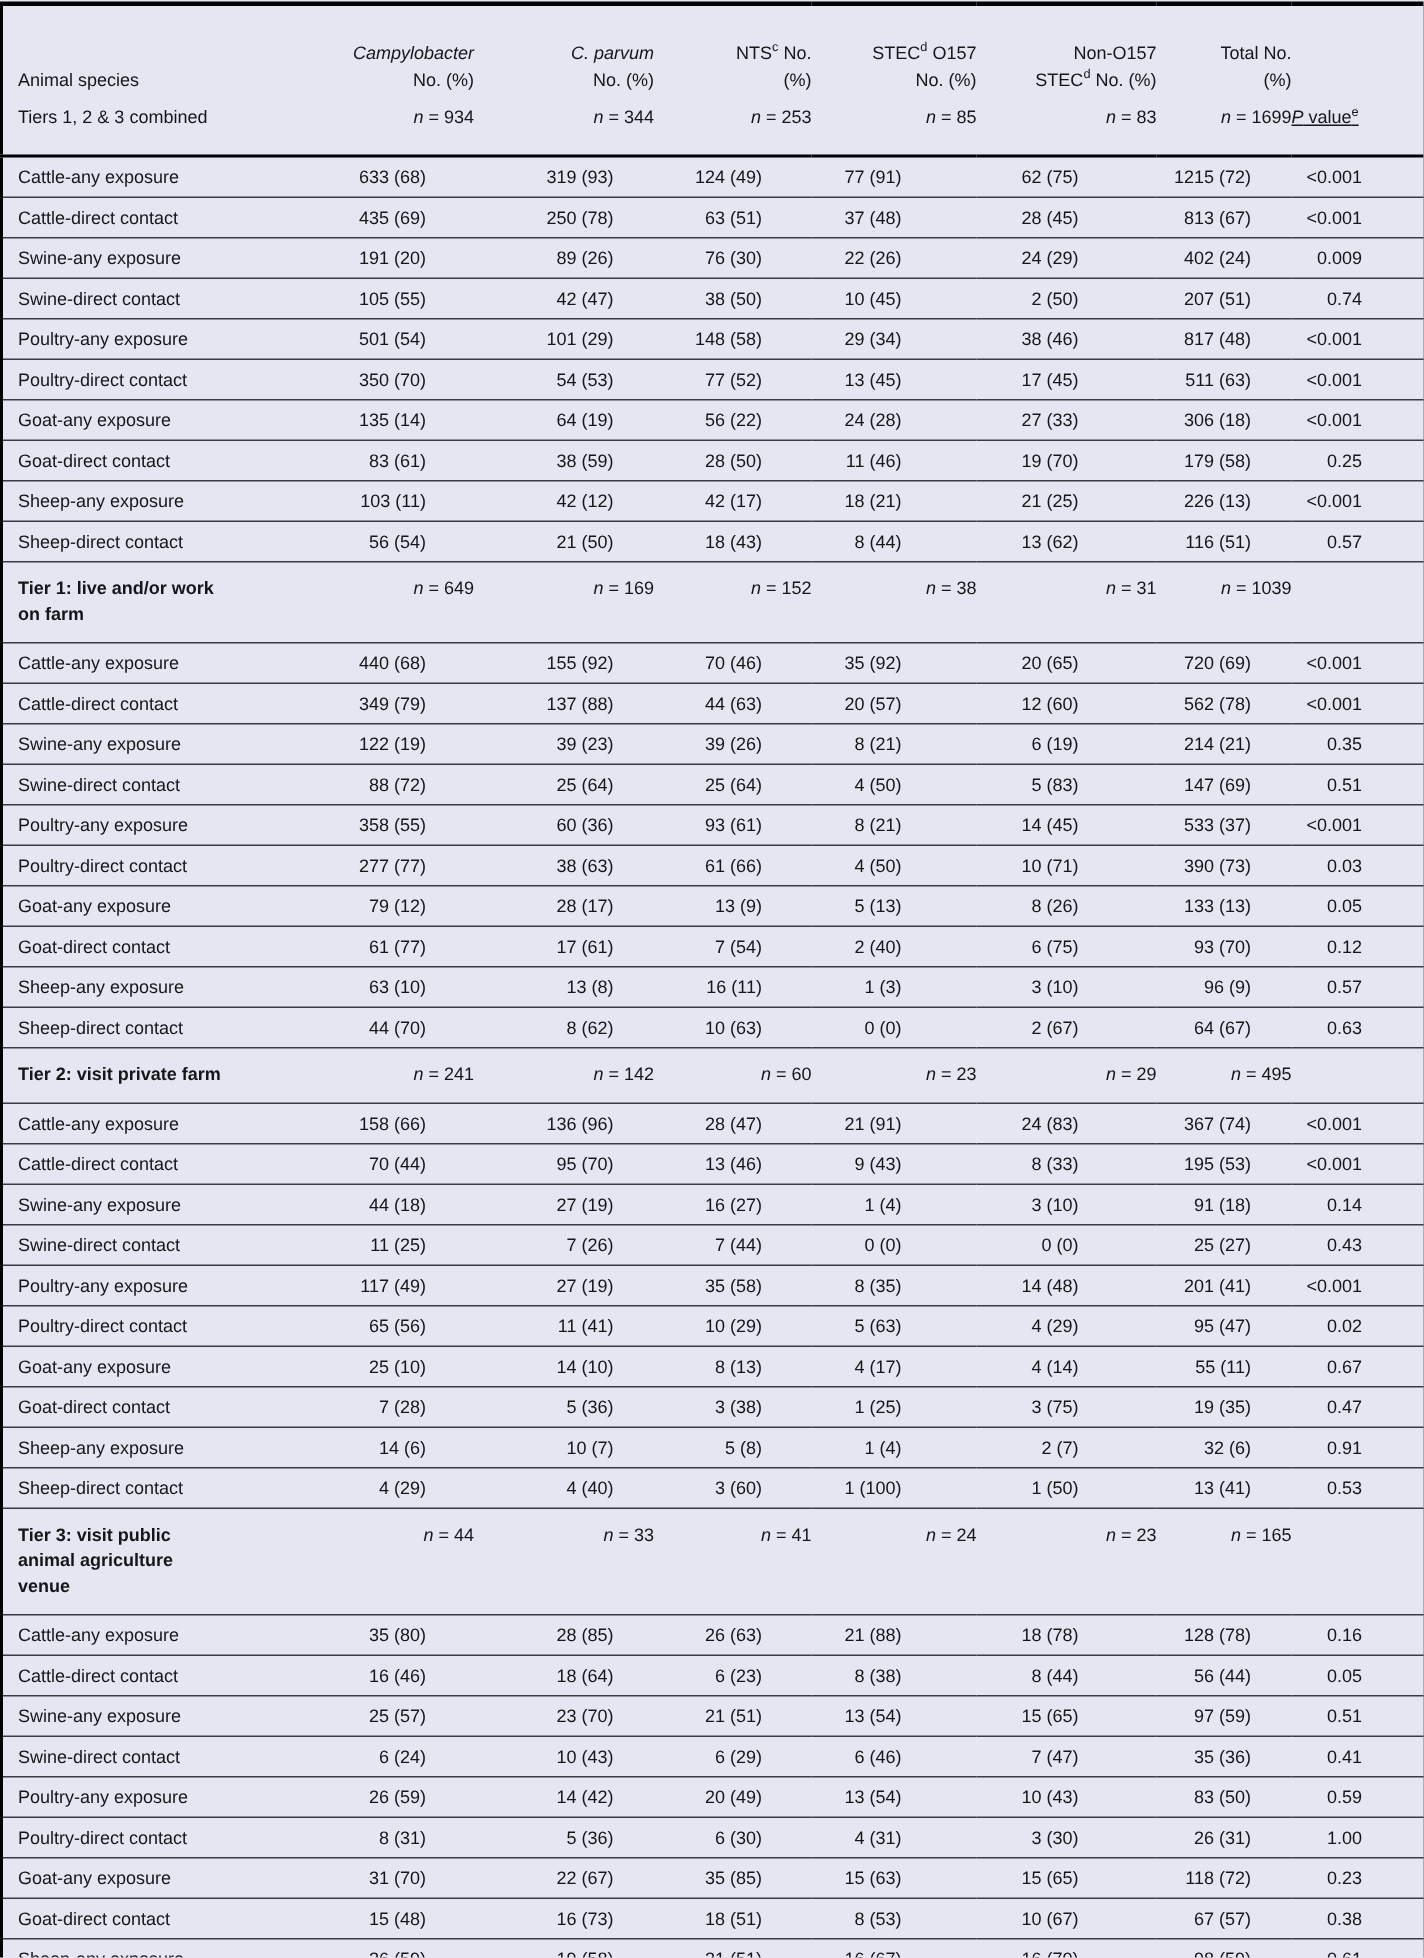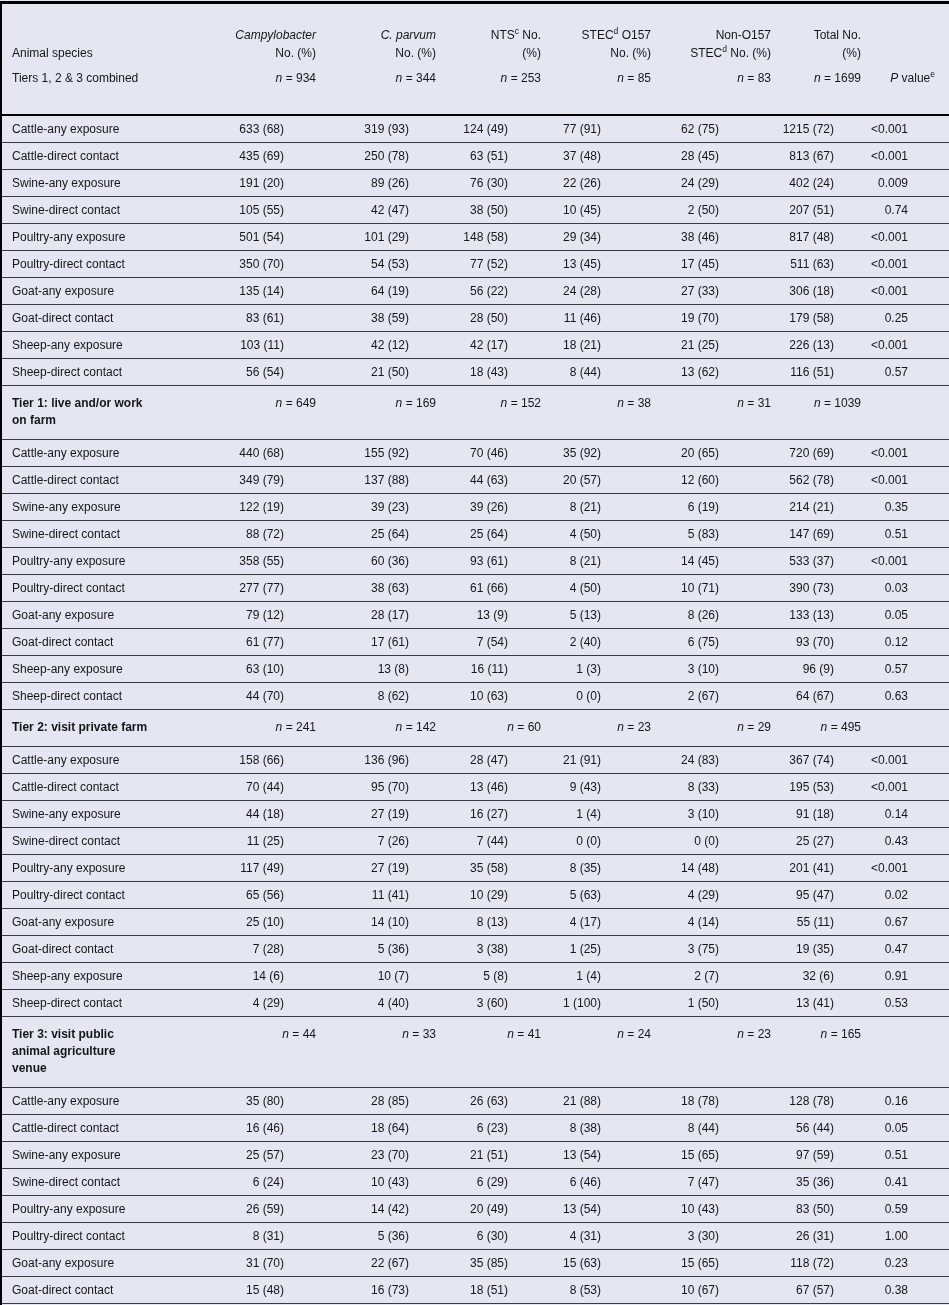--- a/index.html
+++ b/index.html
@@ -22,29 +22,29 @@
     border:2px solid var(--border);
     border-top-width:3px;
     border-bottom-width:4px;
     margin-top:1px;
   }
   td{padding:0;vertical-align:middle;overflow:visible;white-space:nowrap;}
   
   td.c1{text-align:left;padding-left:10px;white-space:normal;}
   
   tr.hrowA td{height:52px;vertical-align:bottom;padding-top:6px;line-height:18px;}
-  tr.hrowB td{height:32px;vertical-align:middle;padding-bottom:20px;}
+  tr.hrowB td{height:32px;vertical-align:middle;padding-bottom:9px;}
   tr.hrowB td{border-bottom:2px solid var(--border);}
   td.hc,td.nc{text-align:right;}
   td.hc:nth-child(3),td.nc:nth-child(3){padding-left:20px;}
   td.hc:nth-child(4),td.nc:nth-child(4){padding-left:15px;}
   td.hc:nth-child(5),td.nc:nth-child(5){padding-left:16px;margin-top:20px;}
   td.hc:nth-child(6),td.nc:nth-child(6){padding-left:12px;margin-top:38px;}
   td.hc:nth-child(7),td.nc:nth-child(7){padding-left:16px;}
-  td.phead{text-align:right;padding-right:14px;}
+  td.phead{padding-right:14px;text-decoration:underline;}
   
   tbody tr{border-top:1px solid var(--line);}
   tbody tr:first-child{border-top:none;}
   tr.drow td{height:26px;}
   tr.trow td{vertical-align:top;padding-top:9px;padding-bottom:10px;line-height:17px;}
   td.tierlabel{font-weight:bold;}
   
   td.val{text-align:right;}
   td.val:nth-child(2){padding-right:32px;}
   td.val:nth-child(3){padding-right:27px;}

